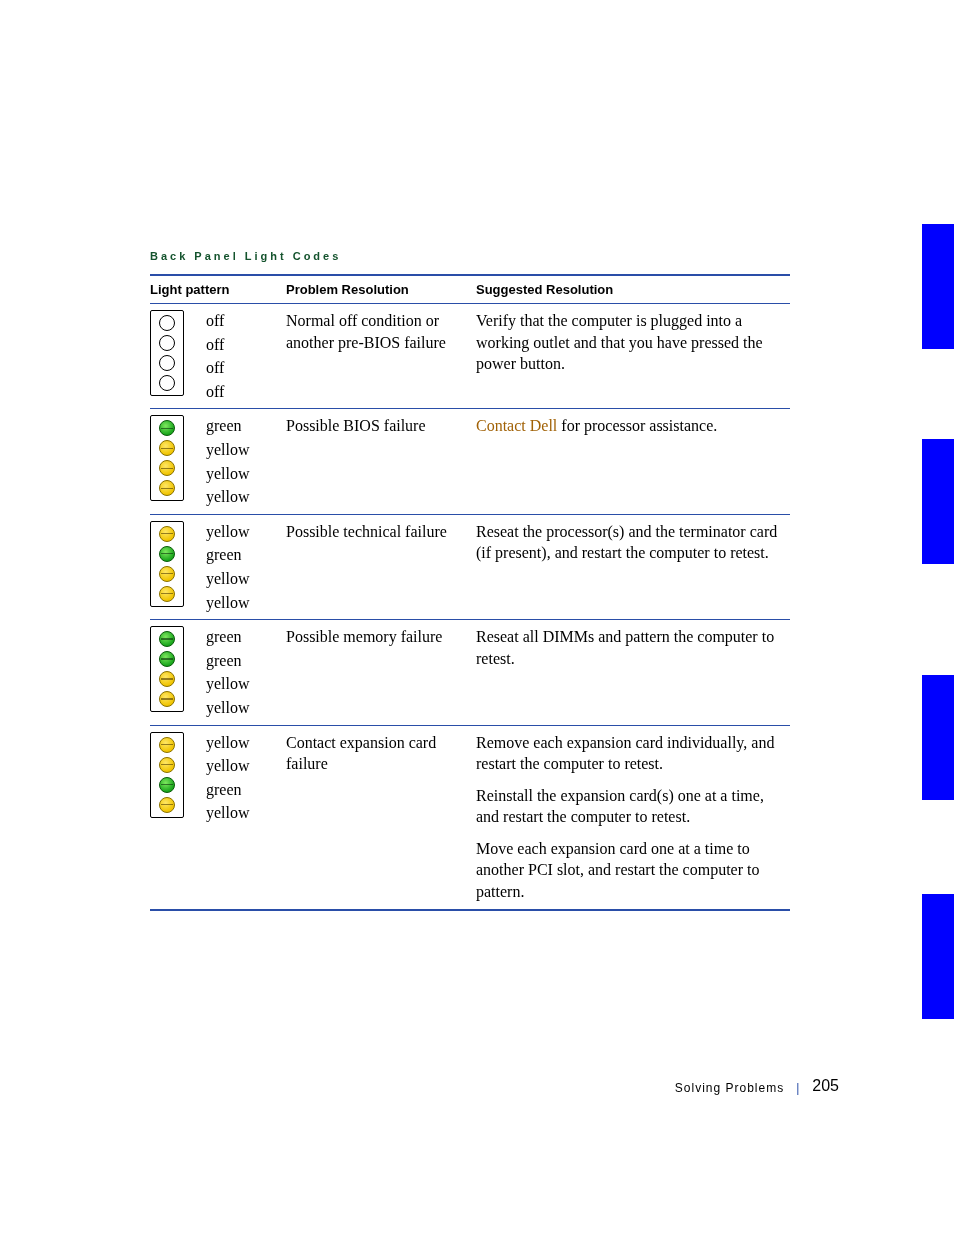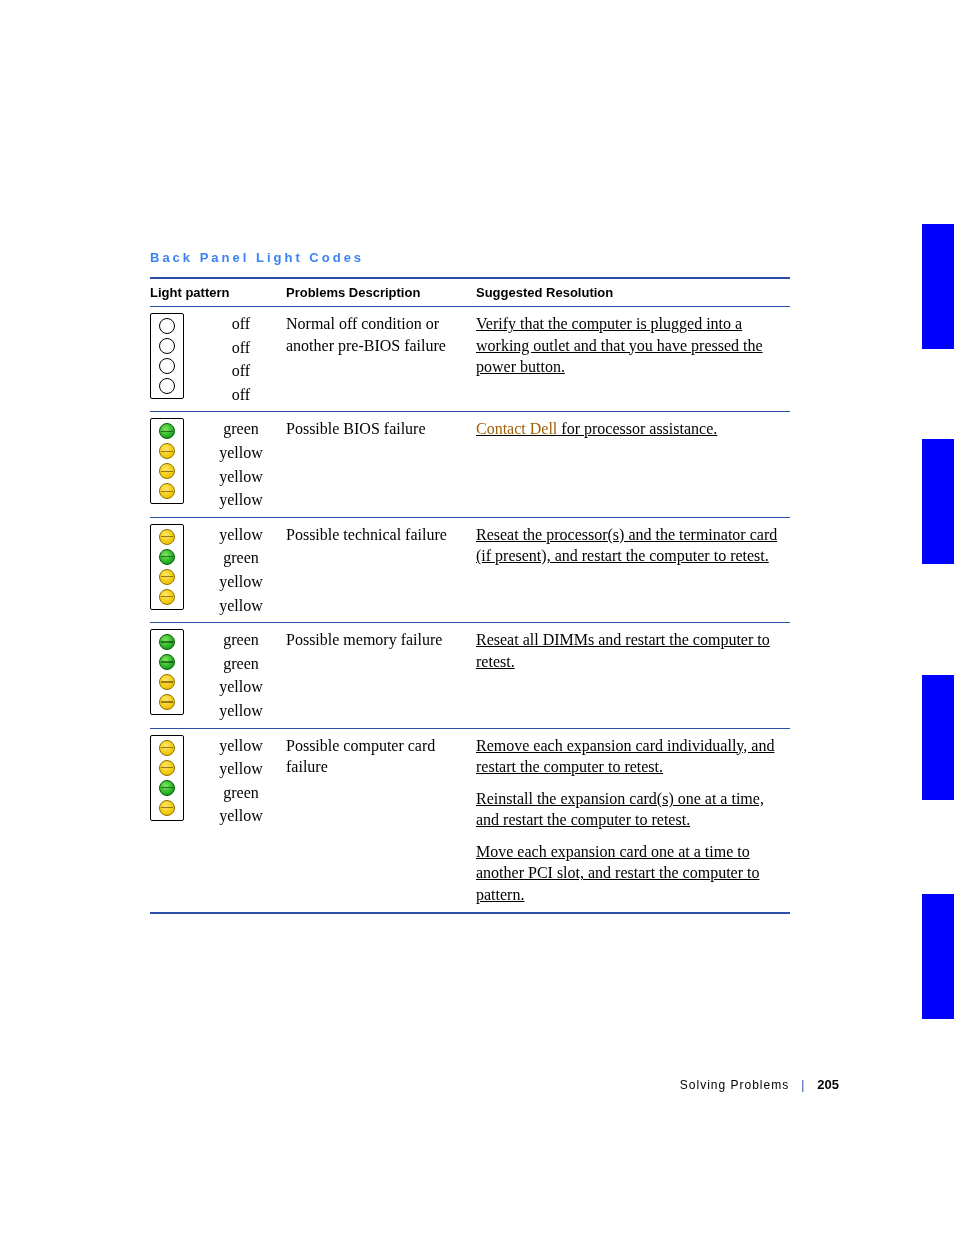--- a/index.html
+++ b/index.html
@@ -14,23 +14,23 @@
   }
   .content {
     position: absolute;
     left: 150px;
     top: 250px;
     width: 640px;
   }
   .section-title {
     font-family: Verdana, Arial, sans-serif;
     font-weight: bold;
-    font-size: 13px;
+    font-size: 11px;
     letter-spacing: 3px;
-    color: #3b82f6;
+    color: #14532d;
     margin-bottom: 12px;
   }
   table {
     border-collapse: collapse;
     width: 100%;
   }
   thead th {
     font-family: Verdana, Arial, sans-serif;
     font-weight: bold;
     font-size: 13px;
@@ -48,21 +48,21 @@
     vertical-align: top;
     border-bottom: 1px solid #2a4ea8;
   }
   tbody tr:last-child td {
     border-bottom: 2px solid #2a4ea8;
   }
   .col-icon { width: 46px; }
   .col-colors { width: 70px; }
   .col-problem { width: 180px; }
   .col-suggest { }
-  .para { margin: 0 0 10px 0; text-decoration: underline; }
+  .para { margin: 0 0 10px 0; }
   .para:last-child { margin-bottom: 0; }
   .link { color: #a16207; }
 
   .led-box {
     border: 1.5px solid #000;
     border-radius: 2px;
     padding: 4px 3px;
     display: flex;
     flex-direction: column;
     gap: 4px;
@@ -99,21 +99,20 @@
     content: '';
     position: absolute;
     top: 45%; left: 10%; right: 10%;
     height: 1.2px;
     background: rgba(80,60,0,.6);
   }
   .colors-list {
     display: flex;
     flex-direction: column;
     gap: 2px;
-    text-align: center;
   }
   .tabs {
     position: absolute;
     right: 0;
     width: 32px;
   }
   .tab {
     position: absolute;
     right: 0;
     width: 32px;
@@ -130,35 +129,35 @@
     color: #000;
     display: flex;
     align-items: flex-end;
     gap: 12px;
   }
   .footer-divider {
     color: #2a4ea8;
     font-weight: normal;
   }
   .footer-page {
-    font-weight: bold;
-    font-size: 13px;
+    font-weight: normal;
+    font-size: 16px;
     letter-spacing: 0;
   }
 </style>
 </head>
 <body>
 
 <div class="content">
   <div class="section-title">Back Panel Light Codes</div>
   <table>
     <thead>
       <tr>
         <th class="col-icon" colspan="2">Light pattern</th>
-        <th class="col-problem">Problems Description</th>
+        <th class="col-problem">Problem Resolution</th>
         <th class="col-suggest">Suggested Resolution</th>
       </tr>
     </thead>
     <tbody id="rows">
         <tr>
           <td class="col-icon">
             <div class="led-box">
               <div class="led off"></div>
               <div class="led off"></div>
               <div class="led off"></div>
@@ -234,41 +233,41 @@
           <td class="col-colors">
             <div class="colors-list">
               <span>green</span>
               <span>green</span>
               <span>yellow</span>
               <span>yellow</span>
             </div>
           </td>
           <td class="col-problem">Possible memory failure</td>
           <td class="col-suggest">
-            <div class="para">Reseat all DIMMs and restart the computer to retest.</div>
-          </td>
-        </tr>
-        <tr>
-          <td class="col-icon">
-            <div class="led-box">
-              <div class="led yellow"></div>
-              <div class="led yellow"></div>
-              <div class="led green"></div>
-              <div class="led yellow"></div>
-            </div>
-          </td>
-          <td class="col-colors">
-            <div class="colors-list">
-              <span>yellow</span>
-              <span>yellow</span>
-              <span>green</span>
-              <span>yellow</span>
-            </div>
-          </td>
-          <td class="col-problem">Possible computer card failure</td>
+            <div class="para">Reseat all DIMMs and pattern the computer to retest.</div>
+          </td>
+        </tr>
+        <tr>
+          <td class="col-icon">
+            <div class="led-box">
+              <div class="led yellow"></div>
+              <div class="led yellow"></div>
+              <div class="led green"></div>
+              <div class="led yellow"></div>
+            </div>
+          </td>
+          <td class="col-colors">
+            <div class="colors-list">
+              <span>yellow</span>
+              <span>yellow</span>
+              <span>green</span>
+              <span>yellow</span>
+            </div>
+          </td>
+          <td class="col-problem">Contact expansion card failure</td>
           <td class="col-suggest">
             <div class="para">Remove each expansion card individually, and restart the computer to retest.</div>
             <div class="para">Reinstall the expansion card(s) one at a time, and restart the computer to retest.</div>
             <div class="para">Move each expansion card one at a time to another PCI slot, and restart the computer to pattern.</div>
           </td>
         </tr>
       </tbody>
   </table>
 </div>
 

